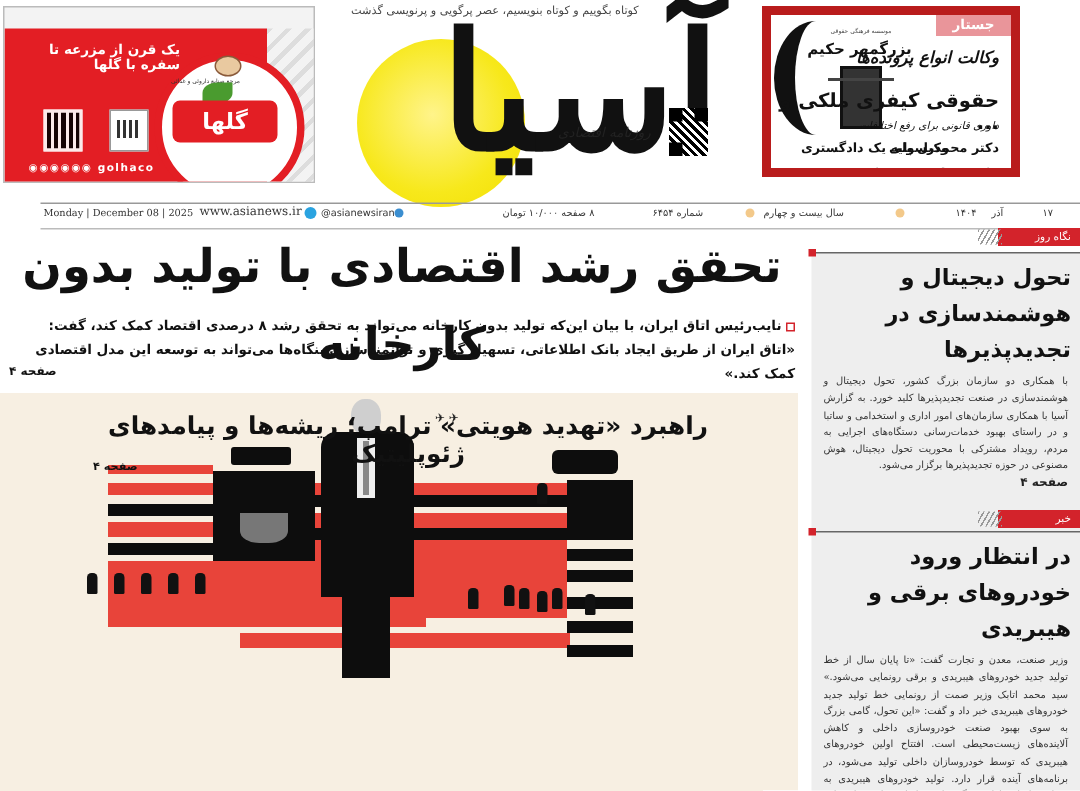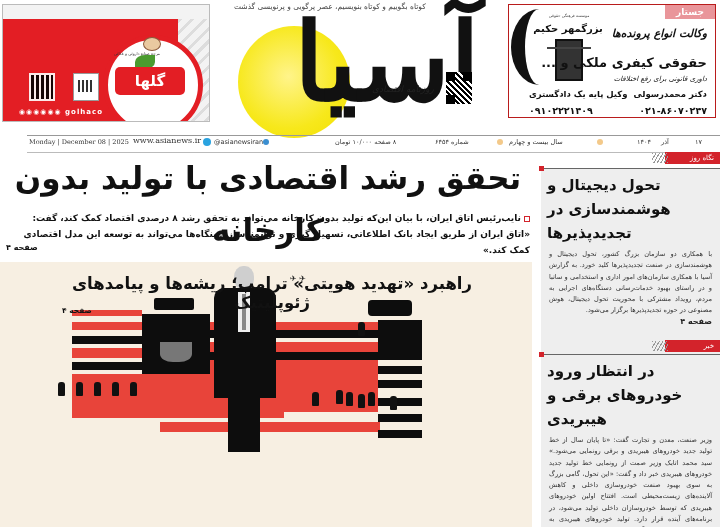--- a/index.html
+++ b/index.html
@@ -36,21 +36,21 @@
   .logo-text { position: absolute; left: 250px; top: 2px; width: 230px; height: 130px; font-family: "DejaVu Serif", serif;
     font-size: 108px; font-weight: bold; line-height: 120px; direction: rtl; text-align: right; color: #111; letter-spacing: -4px; }
   .logo-sub { position: absolute; left: 372px; top: 84px; font-size: 9px; direction: rtl; color: #222; font-style: italic; }
   .logo-qr { position: absolute; left: 446px; top: 72px; width: 26px; height: 32px;
     background:
       linear-gradient(#000,#000) 0 0/9px 9px no-repeat,
       linear-gradient(#000,#000) 17px 0/9px 9px no-repeat,
       linear-gradient(#000,#000) 0 23px/9px 9px no-repeat,
       repeating-linear-gradient(45deg,#000 0 2px,#fff 2px 4px); }
 
-  .ad-right { position: absolute; left: 508px; top: 4px; width: 208px; height: 114px; border: 1px solid #b91c1c; background: #fff; overflow: hidden; }
+  .ad-right { position: absolute; left: 508px; top: 4px; width: 172px; height: 114px; border: 6px solid #b91c1c; background: #fff; overflow: hidden; }
   .ad-right .ribbon { position: absolute; right: 0; top: 0; width: 50px; height: 14px; background: #e9959a; color: #fff; font-size: 9px; font-weight: bold;
     text-align: center; line-height: 14px; direction: rtl; }
   .ad-right .logo-arc { position: absolute; left: 2px; top: 4px; width: 56px; height: 76px; border-radius: 50%; border-left: 14px solid #111; }
   .ad-right .org { position: absolute; left: 30px; top: 8px; width: 60px; font-size: 4px; text-align: center; direction: rtl; color: #444; }
   .ad-right .brand { position: absolute; left: 24px; top: 18px; width: 70px; font-size: 10px; font-weight: bold; text-align: center; direction: rtl; }
   .ad-right .scale { position: absolute; left: 46px; top: 34px; width: 28px; height: 42px; background: #333; border: 2px solid #111; }
   .ad-right .scale::before { content: ""; position: absolute; left: -10px; top: 6px; width: 44px; height: 2px; background: #444; }
   .ad-right .l1 { position: absolute; right: 8px; top: 22px; font-size: 11px; font-weight: bold; direction: rtl; font-family: "DejaVu Serif", serif; font-style: italic; }
   .ad-right .l2 { position: absolute; right: 8px; top: 50px; font-size: 13px; font-weight: bold; direction: rtl; }
   .ad-right .l3 { position: absolute; right: 8px; top: 70px; font-size: 7px; direction: rtl; font-style: italic; }
@@ -93,33 +93,34 @@
   .person { position: absolute; }
   .soldier { position: absolute; width: 7px; height: 14px; background: #111; border-radius: 3px 3px 1px 1px; }
 
   
   .side { position: absolute; left: 541px; top: 148px; width: 179px; }
   .side-tag { position: absolute; right: 0; height: 12px; width: 70px; font-size: 7px; color: #fff; direction: rtl; line-height: 12px; padding-right: 6px;
     background: linear-gradient(90deg, transparent 0 22%, #d3232b 22%); }
   .side-tag .hatch { position: absolute; left: 2px; top: 1px; width: 16px; height: 10px; background: repeating-linear-gradient(120deg,#999 0 1px,transparent 1px 3px); }
   .side-box { position: absolute; left: 0; width: 179px; background: #eeeeee; border-top: 1px solid #666; }
   .side-box .marker { position: absolute; left: -2px; top: -3px; width: 5px; height: 5px; background: #d3232b; }
-  .side-h { font-size: 15px; font-weight: bold; direction: rtl; text-align: left; line-height: 24px; padding: 4px 6px 0; }
+  .side-h { font-size: 15px; font-weight: bold; direction: rtl; text-align: right; line-height: 24px; padding: 4px 6px 0; }
   .side-p { font-size: 6.6px; direction: rtl; text-align: justify; line-height: 11.3px; padding: 4px 8px 0; color: #333; }
   .side-page { font-size: 8px; font-weight: bold; direction: rtl; text-align: right; padding: 0 8px; color: #222; }
 </style>
 </head>
 <body>
 
 <div class="masthead">
 
   <div class="ad-left">
     <div class="spice"></div>
     <div class="red"></div>
     <div class="red-circle"></div>
+    <div class="slogan">یک قرن از مزرعه تا سفره با گلها</div>
     <div class="chef"></div>
     <div class="tagline">مرجع صنایع داروئی و غذائی</div>
     <div class="leaf"></div>
     <div class="brand">گلها</div>
     <div class="qr"></div>
     <div class="unesco"></div>
     <div class="social">◉◉◉◉◉◉ <span>golhaco</span></div>
   </div>
 
   <div class="slogan-top">کوتاه بگوییم و کوتاه بنویسیم، عصر پرگویی و پرنویسی گذشت</div>

